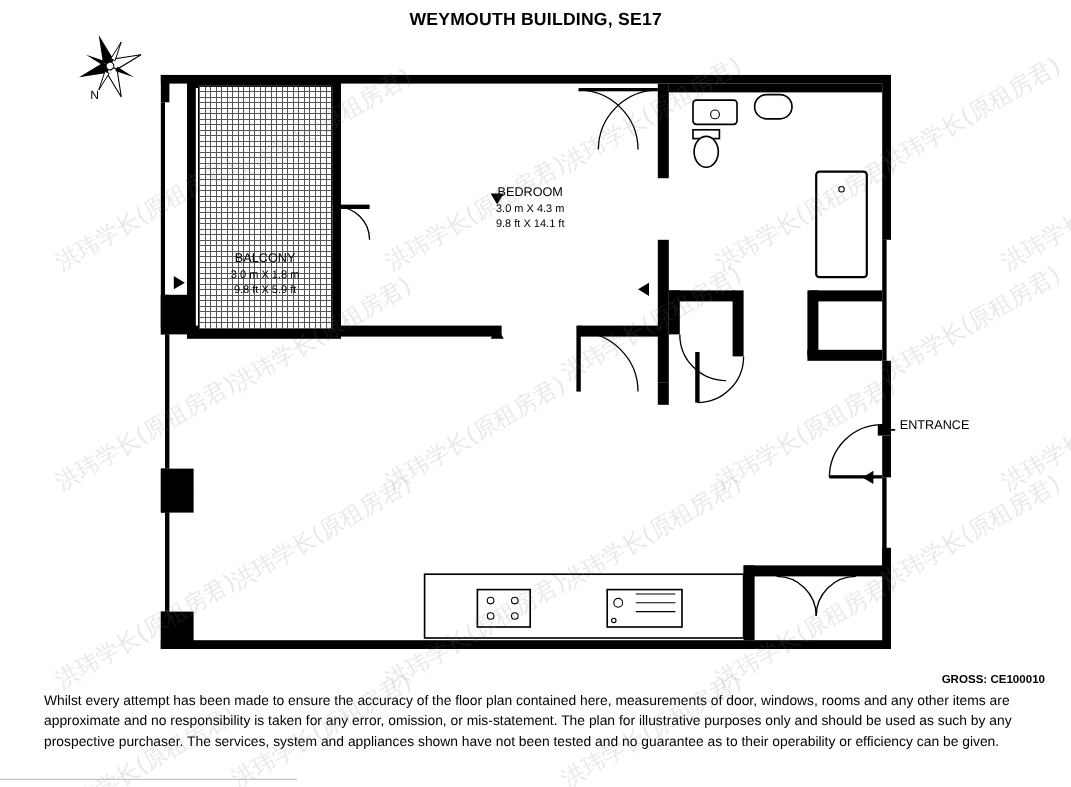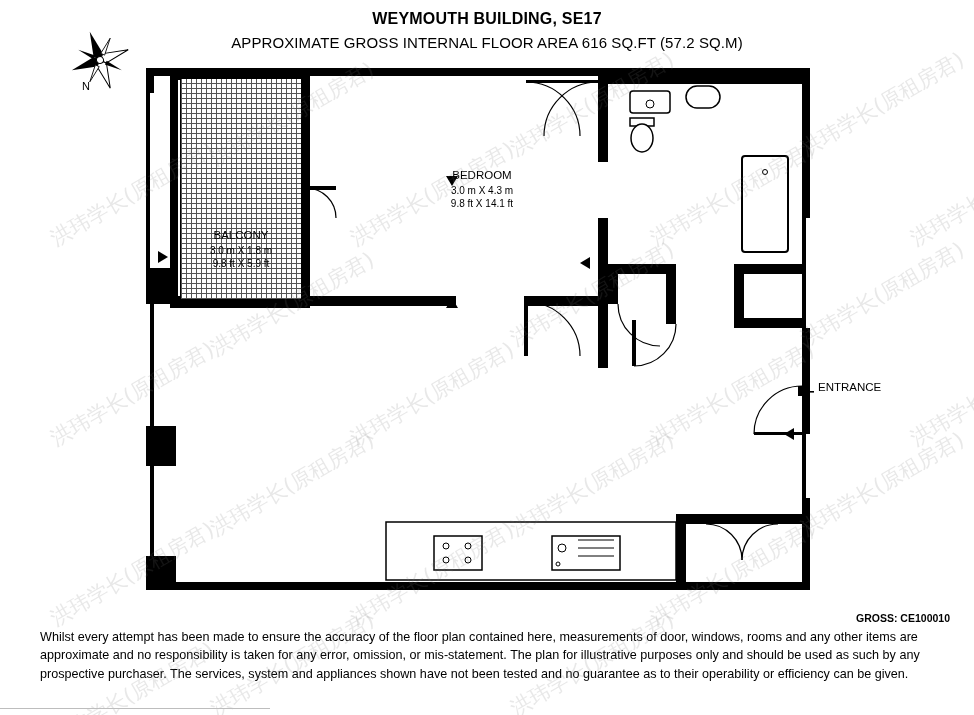--- a/index.html
+++ b/index.html
@@ -137,21 +137,20 @@
     height: 1px;
     background: #bdbdbd;
   }
 </style>
 </head>
 <body>
 
 <div class="page">
 
   <div id="title">WEYMOUTH BUILDING, SE17</div>
-  <div id="subtitle">APPROXIMATE GROSS INTERNAL FLOOR AREA 616 SQ.FT (57.2 SQ.M)</div>
 
   <div id="compass">
     <svg width="70" height="100" viewBox="0 0 70 100">
       <g transform="translate(34,40) rotate(-20)">
         <polygon points="0,-30 5,-5 0,0 -5,-5" fill="#000"></polygon>
         <polygon points="0,30 5,5 0,0 -5,5" fill="#fff" stroke="#000" stroke-width="1"></polygon>
         <polygon points="-30,0 -5,5 0,0 -5,-5" fill="#000"></polygon>
         <polygon points="30,0 5,5 0,0 5,-5" fill="#fff" stroke="#000" stroke-width="1"></polygon>
         <polygon points="-17,-17 -3,-6 -6,-3" fill="#000"></polygon>
         <polygon points="17,17 3,6 6,3" fill="#000"></polygon>

